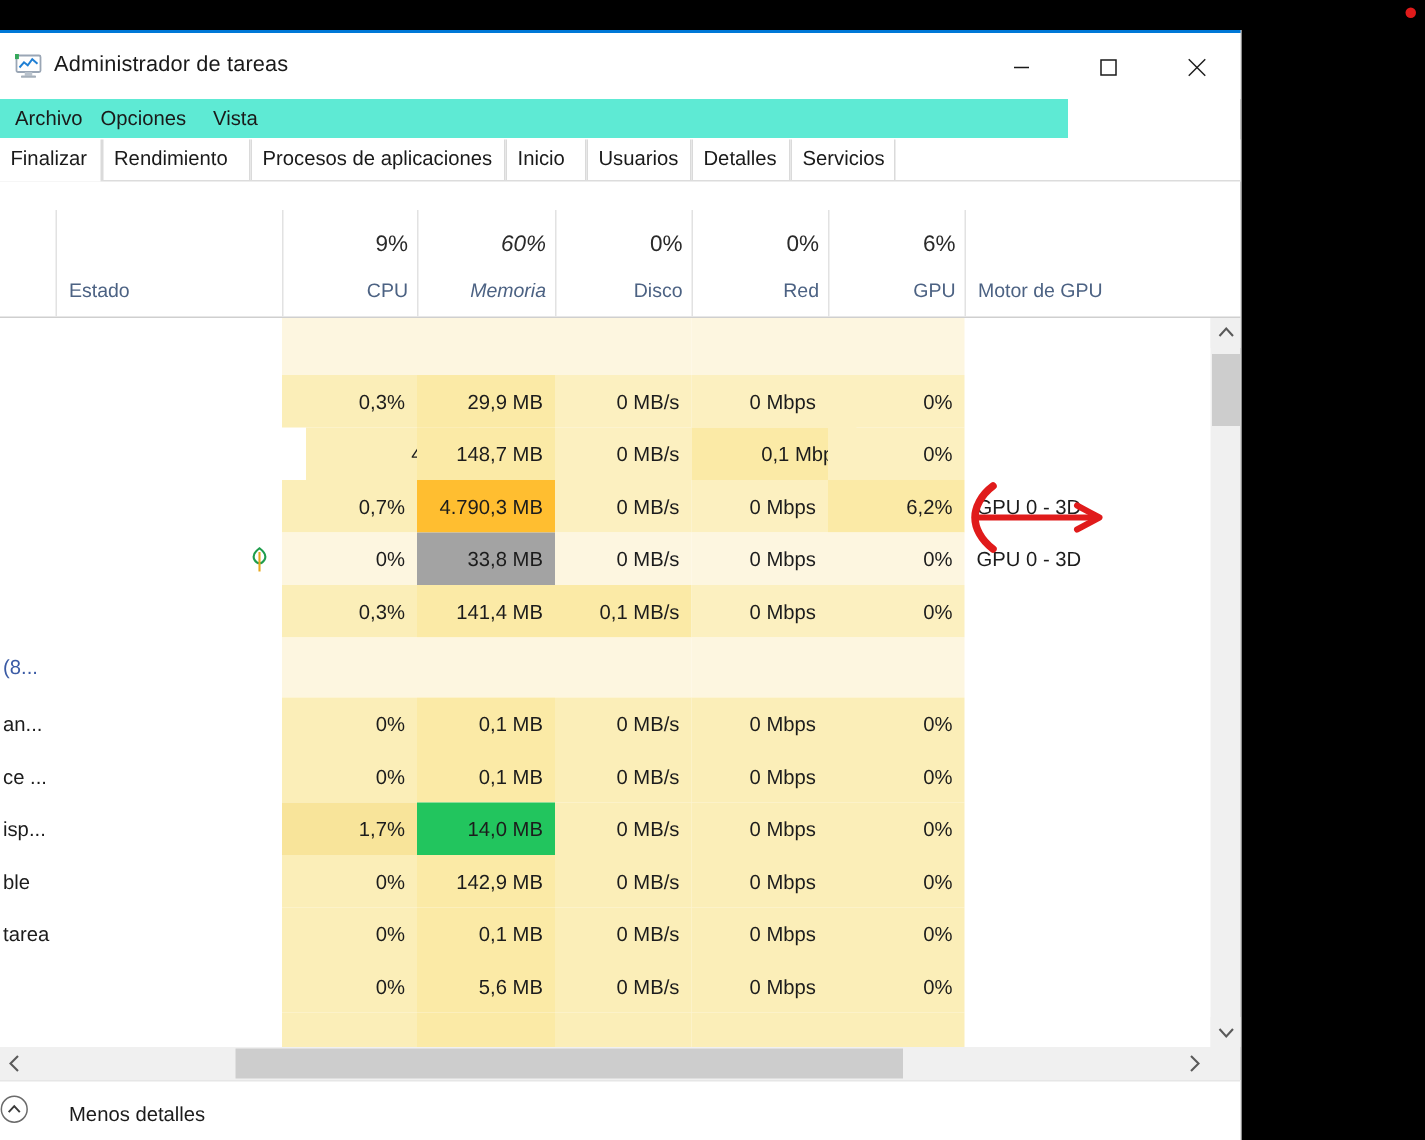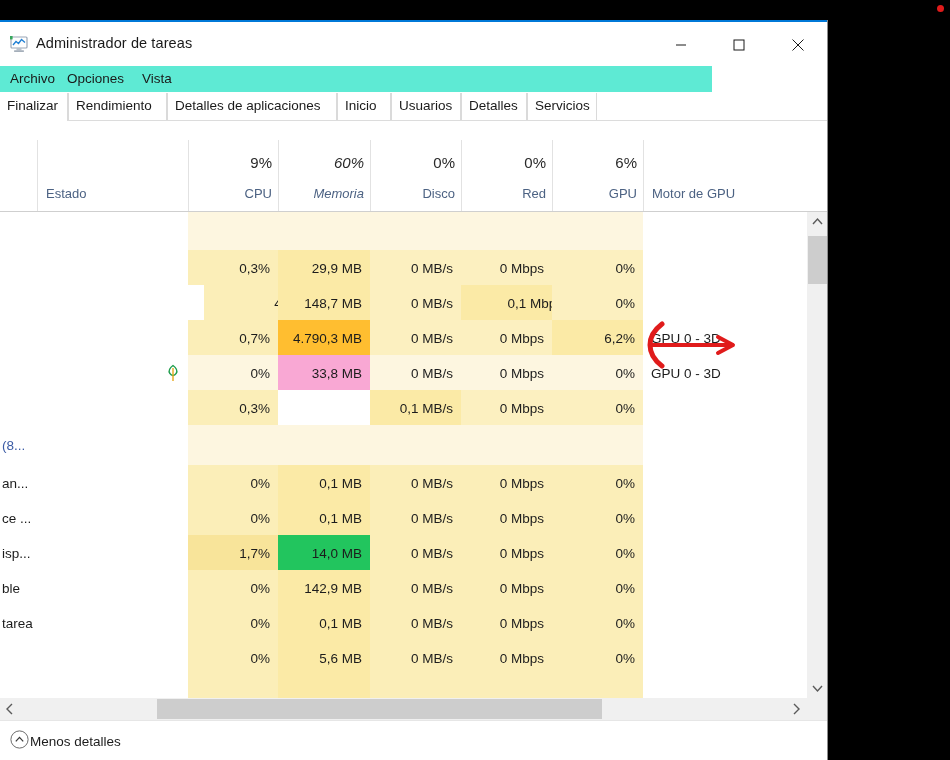--- a/index.html
+++ b/index.html
@@ -275,24 +275,24 @@
   #statusbar {
     position: absolute;
     left: 0; top: 700px;
     width: 828px; height: 40px;
     background: #ffffff;
     border-top: 1px solid #e6e6e6;
     box-sizing: border-box;
   }
   #less-details {
     position: absolute;
-    left: 10px; top: 9px;
+    left: 0; top: 9px;
     display: flex;
     align-items: center;
-    gap: 1px;
+    gap: 27px;
     cursor: default;
   }
   #less-details-label {
     font-size: 13.5px;
     color: #1c1c1c;
     white-space: nowrap;
   }
   #end-task-btn {
     position: absolute;
     right: 6px; top: 8px;
@@ -359,21 +359,21 @@
 
     <div id="menubar">
         <div class="menu-item" style="left: 4px;">Archivo</div>
         <div class="menu-item" style="left: 61px;">Opciones</div>
         <div class="menu-item" style="left: 136px;">Vista</div>
       </div>
 
     <div id="tabstrip">
         <div class="tab active" style="left: 0px; width: 68px;">Finalizar</div>
         <div class="tab" style="left: 68px; width: 99px;">Rendimiento</div>
-        <div class="tab" style="left: 167px; width: 170px;">Detalles de aplicaciones</div>
+        <div class="tab" style="left: 167px; width: 170px;">Procesos de aplicaciones</div>
         <div class="tab" style="left: 337px; width: 54px;">Inicio</div>
         <div class="tab" style="left: 391px; width: 70px;">Usuarios</div>
         <div class="tab" style="left: 461px; width: 66px;">Detalles</div>
         <div class="tab" style="left: 527px; width: 70px;">Servicios</div>
       </div>
 
     <div id="header">
         <div class="hcol" style="left: 37px; width: 151px;">
           <div class="hname left">Estado</div>
         </div>
@@ -499,21 +499,21 @@
           <div class="namecell">
             <div class="nametext" style="left: 2px;"></div>
             <span class="leaf"><svg width="14" height="18" viewBox="0 0 14 18">
                 <path d="M7,1.5 C10.6,4.2 11.6,7.2 10.2,9.4 C9.2,11 7.9,11.5 7,11.5 C6.1,11.5 4.8,11 3.8,9.4 C2.4,7.2 3.4,4.2 7,1.5 Z" fill="none" stroke="#1f9d4d" stroke-width="1.4"></path>
                 <line x1="7" y1="4" x2="7" y2="17" stroke="#e8a81c" stroke-width="1.4"></line>
               </svg></span>
           </div>
           <div class="cell" style="left: 188px; width: 90px; background: rgb(253, 246, 224);">
             <span class="cval">0%</span>
           </div>
-          <div class="cell" style="left: 278px; width: 92px; background: #f9a8d4;">
+          <div class="cell" style="left: 278px; width: 92px; background: #a3a3a3;">
             <span class="cval">33,8 MB</span>
           </div>
           <div class="cell" style="left: 370px; width: 91px; background: rgb(253, 246, 224);">
             <span class="cval">0 MB/s</span>
           </div>
           <div class="cell" style="left: 461px; width: 91px; background: rgb(253, 246, 224);">
             <span class="cval">0 Mbps</span>
           </div>
           <div class="cell" style="left: 552px; width: 91px; background: rgb(253, 246, 224);">
             <span class="cval">0%</span>
@@ -521,20 +521,23 @@
           <div class="cell" style="left: 643px; width: 163px;">
             <span class="cval leftal">GPU 0 - 3D</span>
           </div>
         </div>
         <div class="row" style="top: 178px; height: 35px;">
           <div class="namecell">
             <div class="nametext" style="left: 2px;"></div>
           </div>
           <div class="cell" style="left: 188px; width: 90px; background: rgb(251, 238, 184);">
             <span class="cval">0,3%</span>
+          </div>
+          <div class="cell" style="left: 278px; width: 92px; background: rgb(251, 234, 166);">
+            <span class="cval">141,4 MB</span>
           </div>
           <div class="cell" style="left: 370px; width: 91px; background: rgb(251, 234, 166);">
             <span class="cval">0,1 MB/s</span>
           </div>
           <div class="cell" style="left: 461px; width: 91px; background: rgb(252, 240, 192);">
             <span class="cval">0 Mbps</span>
           </div>
           <div class="cell" style="left: 552px; width: 91px; background: rgb(252, 240, 192);">
             <span class="cval">0%</span>
           </div>

